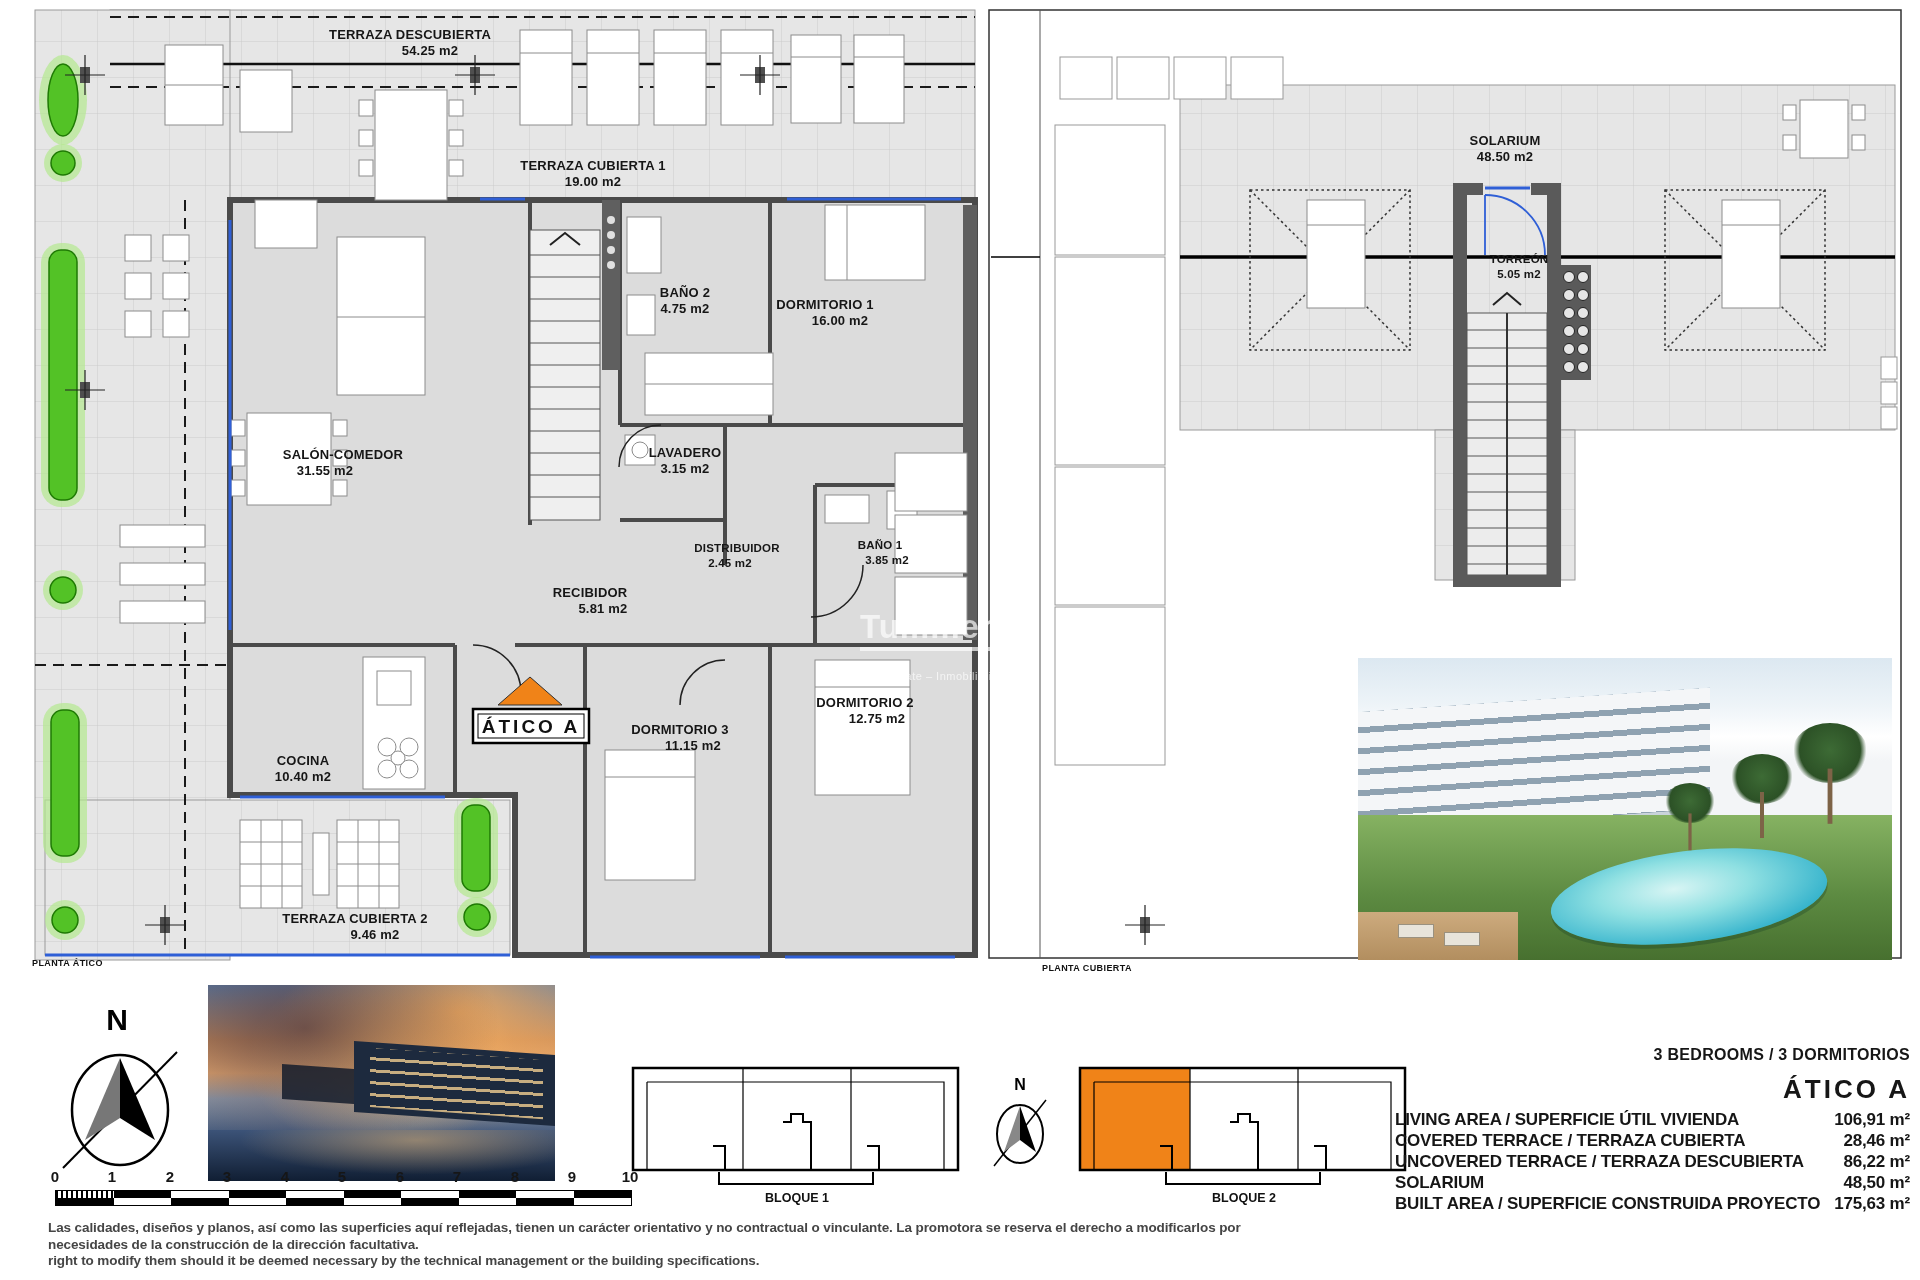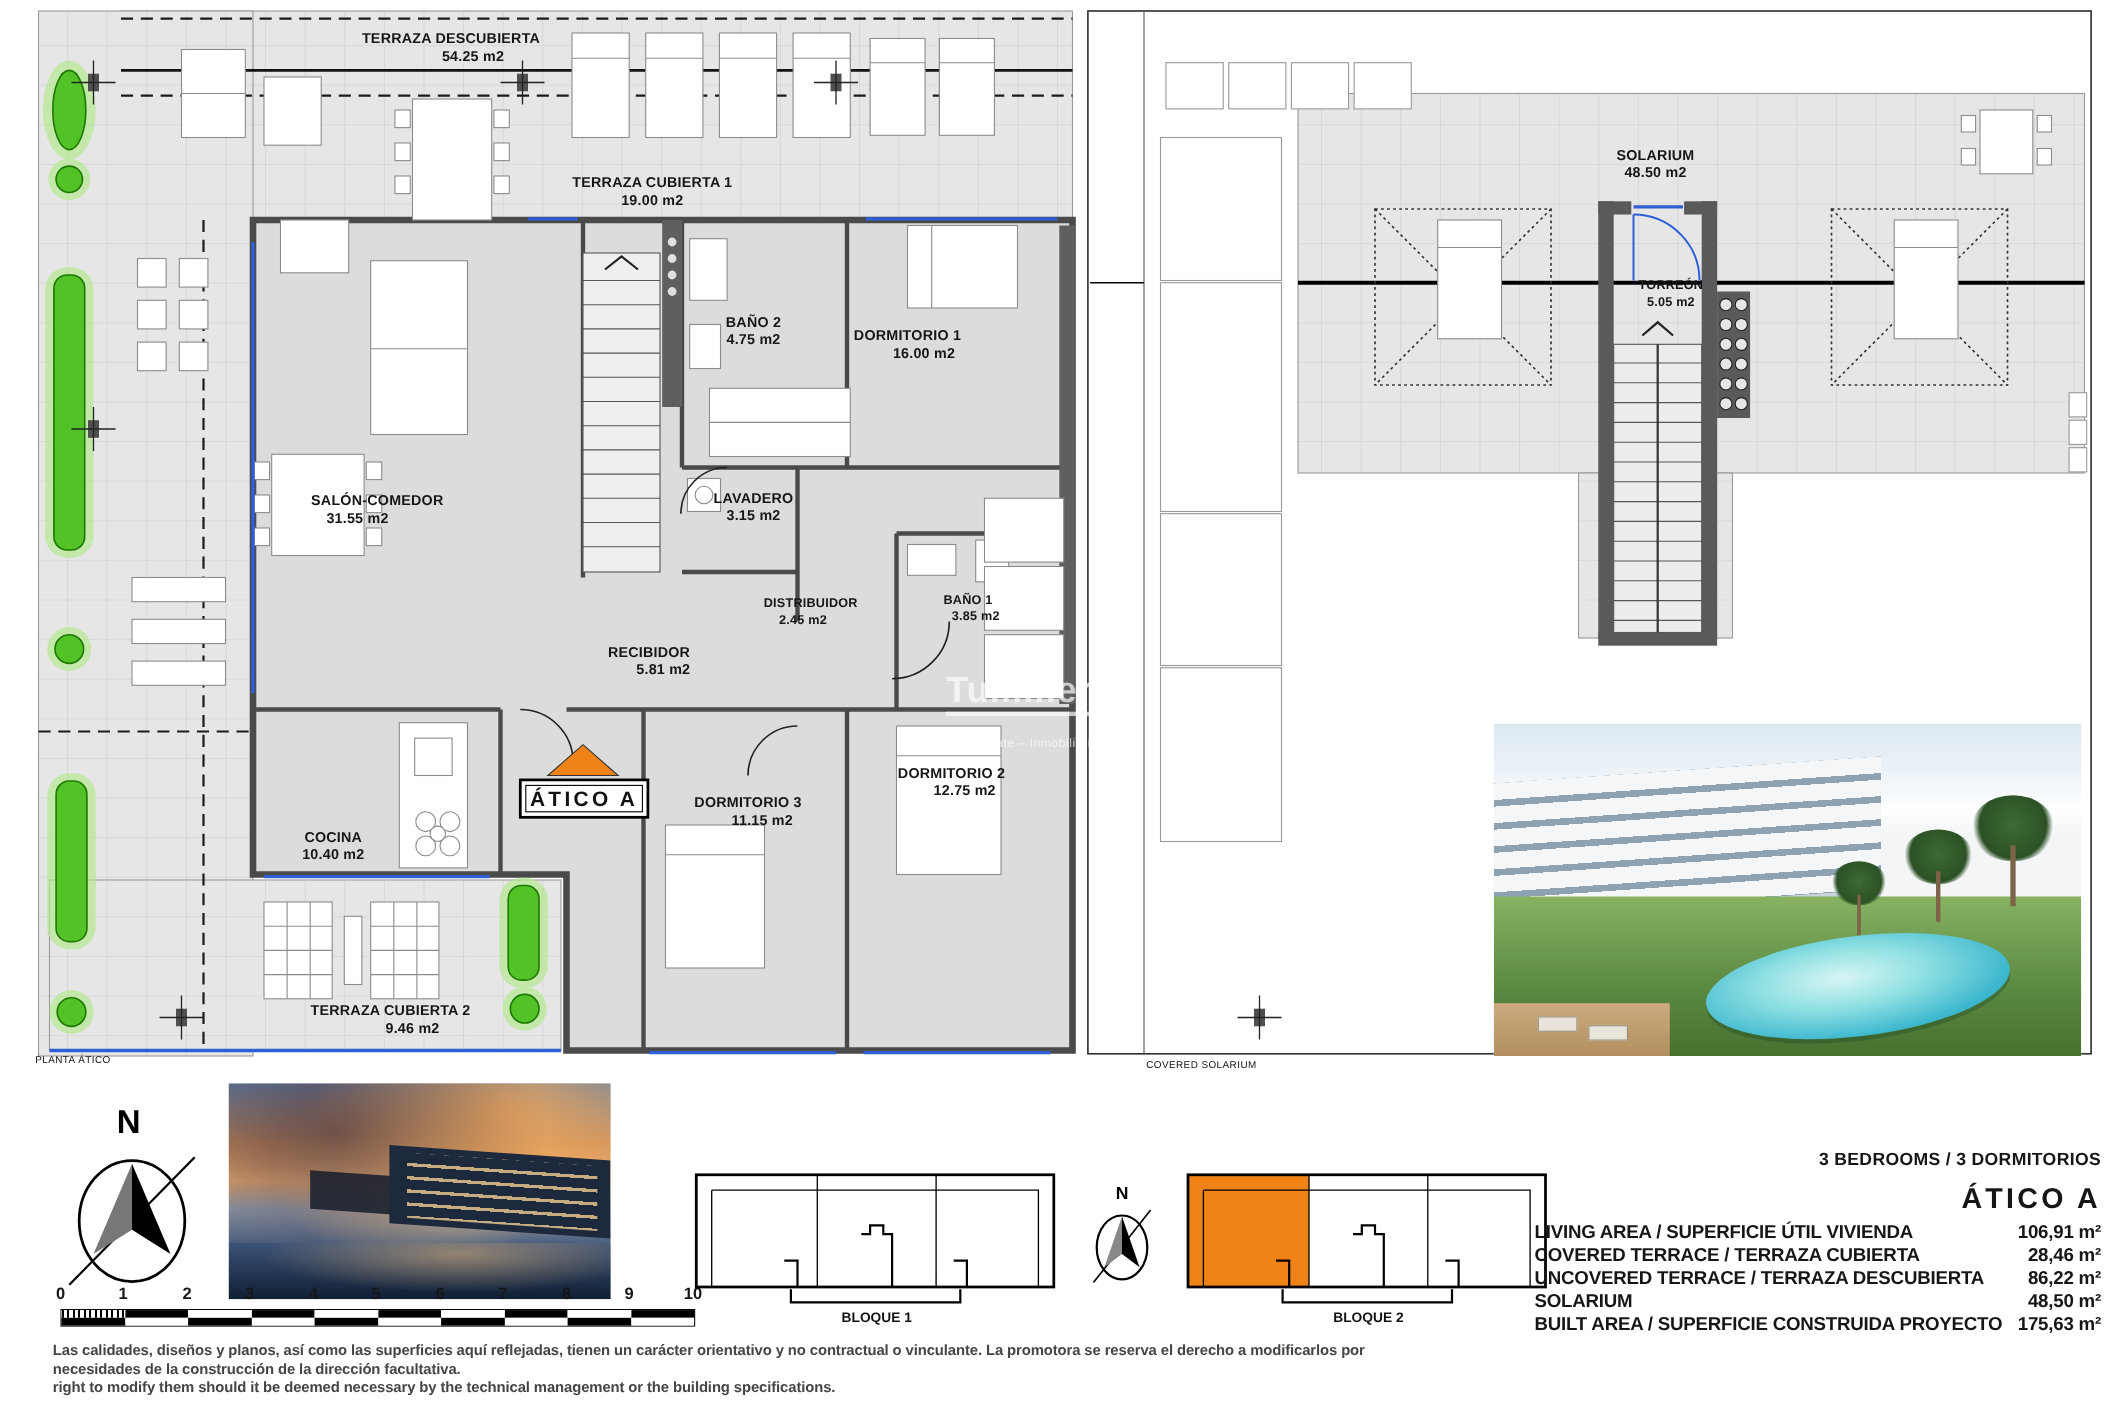--- a/index.html
+++ b/index.html
@@ -3,21 +3,21 @@
 <meta charset="utf-8">
 <style>
   html,body{margin:0;padding:0;background:#ffffff;}
   .page{position:relative;width:1920px;height:1280px;background:#ffffff;overflow:hidden;
         font-family:"Liberation Sans",sans-serif;color:#161616;}
   svg{position:absolute;}
   .rlabel{font-family:"Liberation Sans",sans-serif;font-size:13px;font-weight:bold;
           fill:#161616;text-anchor:middle;letter-spacing:.2px;}
   .rlabel-sm{font-size:11.5px;}
   .badge-text{font-size:19px;font-weight:bold;letter-spacing:3px;text-anchor:middle;fill:#111;}
-  .caption{position:absolute;font-size:9px;font-weight:normal;letter-spacing:.4px;color:#111;}
+  .caption{position:absolute;font-size:9px;font-weight:bold;letter-spacing:.4px;color:#111;}
   .furn{fill:#ffffff;stroke:#8c8c8c;stroke-width:1;}
   .furnl{stroke:#8c8c8c;stroke-width:1;}
   .wall{stroke:#4a4a4a;fill:none;}
   .win{stroke:#2f5fd6;stroke-width:3;fill:none;}
   .dash{stroke:#1a1a1a;stroke-width:2;stroke-dasharray:11 7;fill:none;}
   .dot{stroke:#333;stroke-width:1.5;stroke-dasharray:2.5 3;fill:none;}
   .plant{fill:#53c226;stroke:#1f7a04;stroke-width:1.5;}
   .halo{fill:#b4e88e;opacity:.7;}
   .colm{fill:#4f4f4f;}
   .cross{stroke:#222;stroke-width:1.2;}
@@ -449,21 +449,21 @@
         <path class="cross" d="M140,920 H180 M160,900 V940"></path>
     </g>
 
     <g>
       <text class="rlabel" x="520" y="140">SOLARIUM</text>
       <text class="rlabel" x="520" y="156">48.50 m2</text>
       <text class="rlabel rlabel-sm" x="534" y="258">TORREÓN</text>
       <text class="rlabel rlabel-sm" x="534" y="273">5.05 m2</text>
     </g>
   </svg>
-  <div class="caption" style="left:1042px;top:963px">COVERED SOLARIUM</div>
+  <div class="caption" style="left:1042px;top:963px">PLANTA CUBIERTA</div>
 
   <div class="watermark">
     <div class="brand">Tummers</div>
     <div class="tagline">Real Estate – Inmobiliaria</div>
   </div>
 
   <div class="photo photo2">
     <div class="ph2-building"></div>
     <div class="ph2-lawn"></div>
     <div class="ph2-pool"></div>

